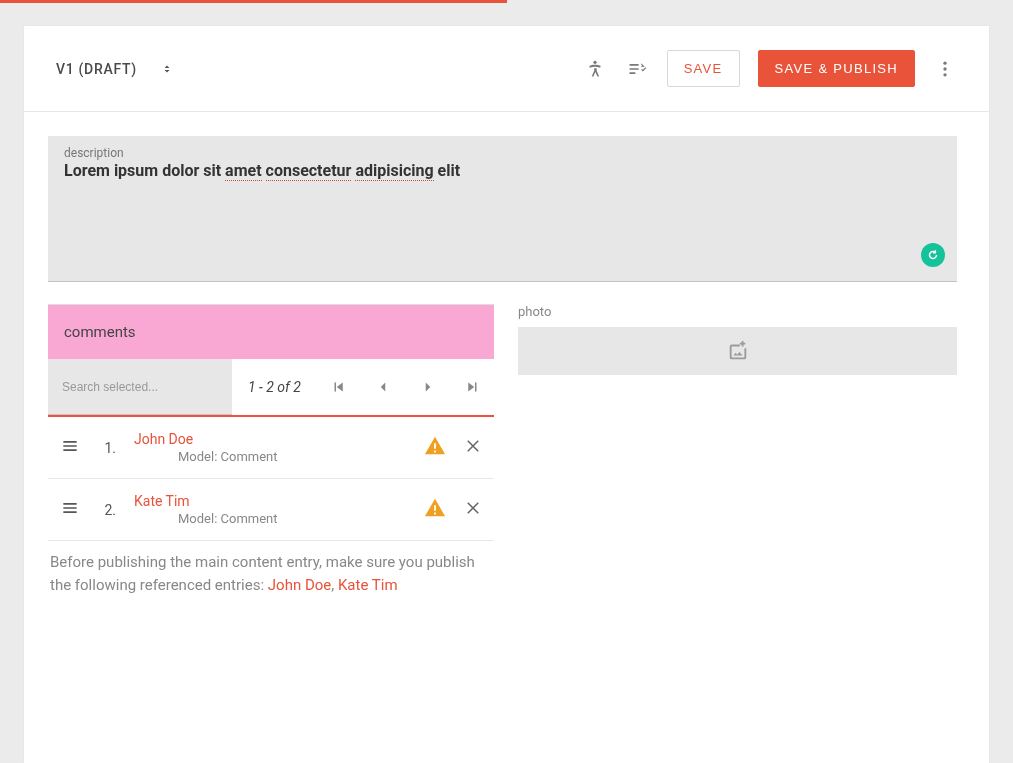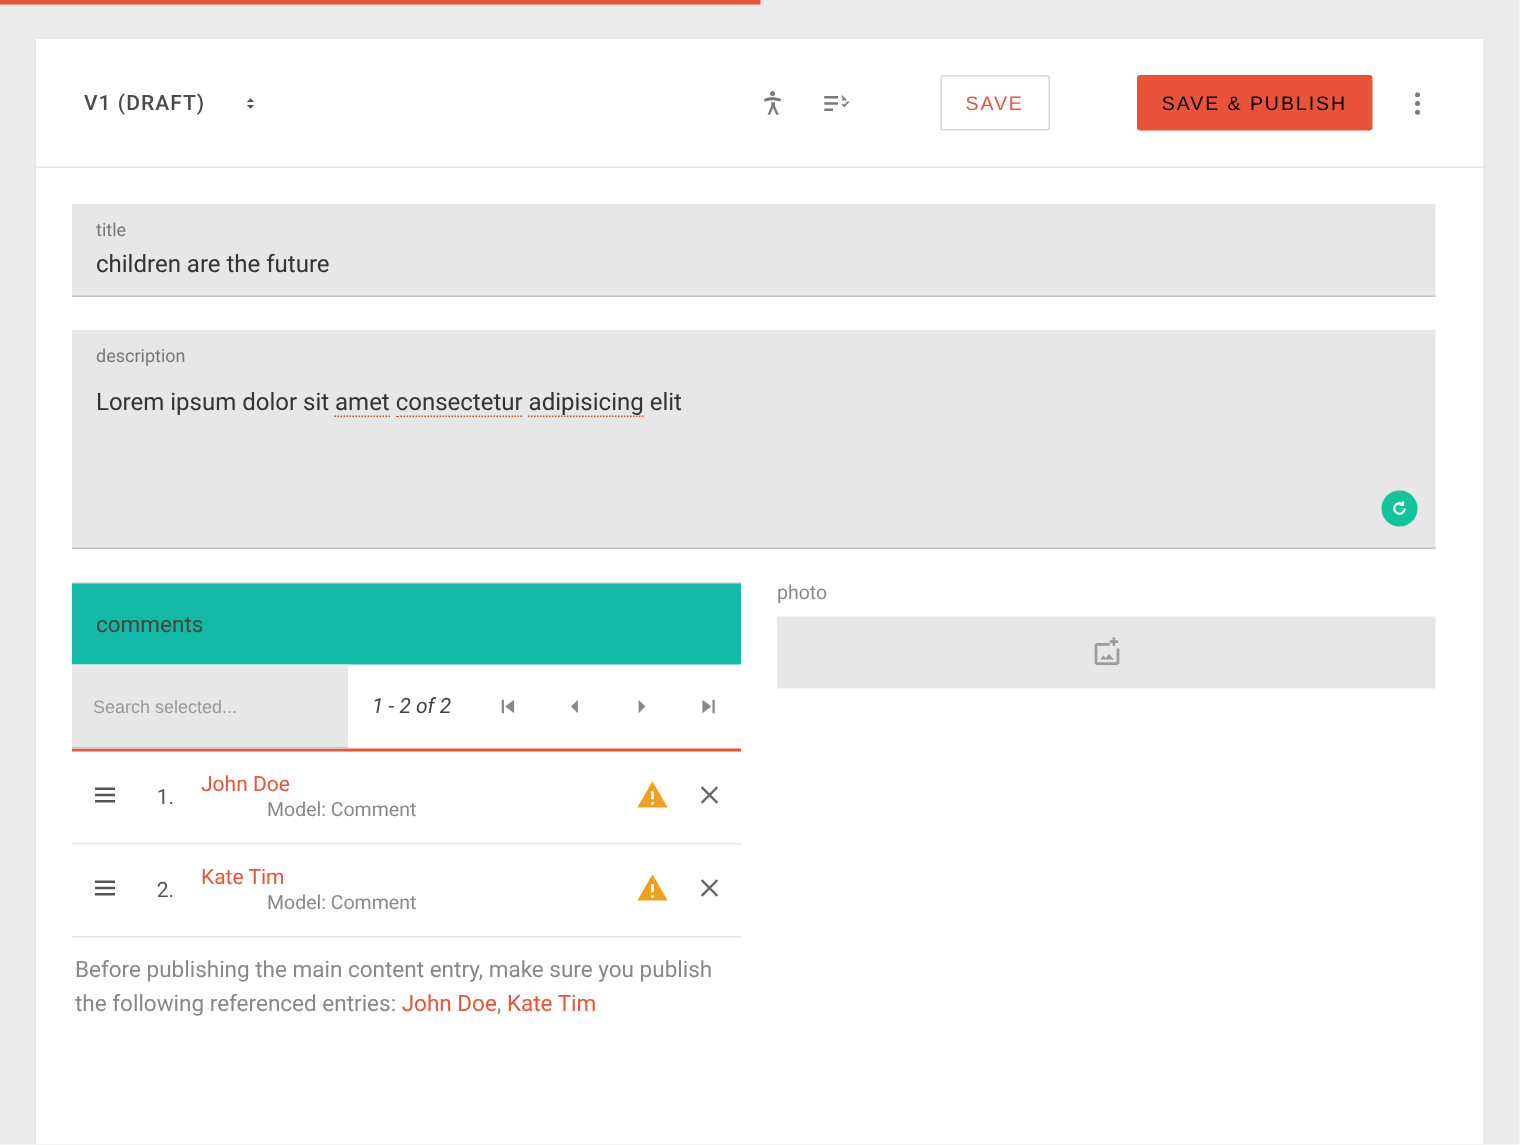--- a/index.html
+++ b/index.html
@@ -62,29 +62,28 @@
       cursor: pointer;
     }
     .icon-btn svg { fill: currentColor; }
     .btn {
       padding: 10px 16px;
       font-size: 13px;
       letter-spacing: 0.1em;
       font-weight: 500;
       cursor: pointer;
       border-radius: 2px;
-      margin-left: 40px;
     }
     .btn-outline {
       color: #e8533a;
       background: #fff;
       border: 1px solid #d8d8d8;
     }
     .btn-primary {
-      color: #000000;
+      color: #ffffff;
       background: #e8533a;
       border: 1px solid #e8533a;
     }
     .body {
       padding: 24px 32px 0 24px;
     }
     .field {
       background: #e7e7e7;
       border-bottom: 1px solid #c4c4c4;
       margin-bottom: 22px;
@@ -99,21 +98,22 @@
       color: #333;
       margin-top: 6px;
     }
     .description-area {
       min-height: 146px;
       position: relative;
     }
     .desc-text {
       font-size: 16px;
       color: #333;
-      margin-top: 14px;
+      margin-top: 1px;
+      font-weight: bold;
     }
     .spell {
       border-bottom: 1px dotted #c94f2e;
     }
     .grammarly {
       position: absolute;
       right: 12px;
       bottom: 14px;
       width: 24px;
       height: 24px;
@@ -123,21 +123,21 @@
       align-items: center;
       justify-content: center;
     }
     .two-col {
       display: flex;
       gap: 24px;
     }
     .left-col { width: 446px; }
     .right-col { flex: 1; }
     .section-header {
-      background: #14b8a6;
+      background: #f9a8d4;
       border-top: 1px solid #dedede;
       padding: 18px 16px;
       font-size: 15px;
       color: #444;
     }
     .toolbar {
       display: flex;
       align-items: center;
       border-bottom: 2px solid #e8533a;
     }
@@ -266,24 +266,20 @@
         <svg width="20" height="20" viewBox="0 0 24 24">
             <circle cx="12" cy="5" r="2"></circle>
             <circle cx="12" cy="12" r="2"></circle>
             <circle cx="12" cy="19" r="2"></circle>
           </svg>
       </div>
     </div>
   </div>
 
   <div class="body">
-    <div class="field">
-      <div class="field-label">title</div>
-      <div class="field-input">children are the future</div>
-    </div>
 
     <div class="field description-area">
       <div class="field-label">description</div>
       <div class="desc-text">
         <span>Lorem ipsum dolor sit </span><span class="spell">amet</span> <span class="spell">consectetur</span> <span class="spell">adipisicing</span><span> elit</span>
       </div>
       <div class="grammarly">
         <svg width="14" height="14" viewBox="0 0 24 24" fill="none" stroke="#fff" stroke-width="2.5">
             <path d="M18 12a6 6 0 1 1-2-4.5"></path>
             <path d="M16 4v4h-4" fill="none"></path>

